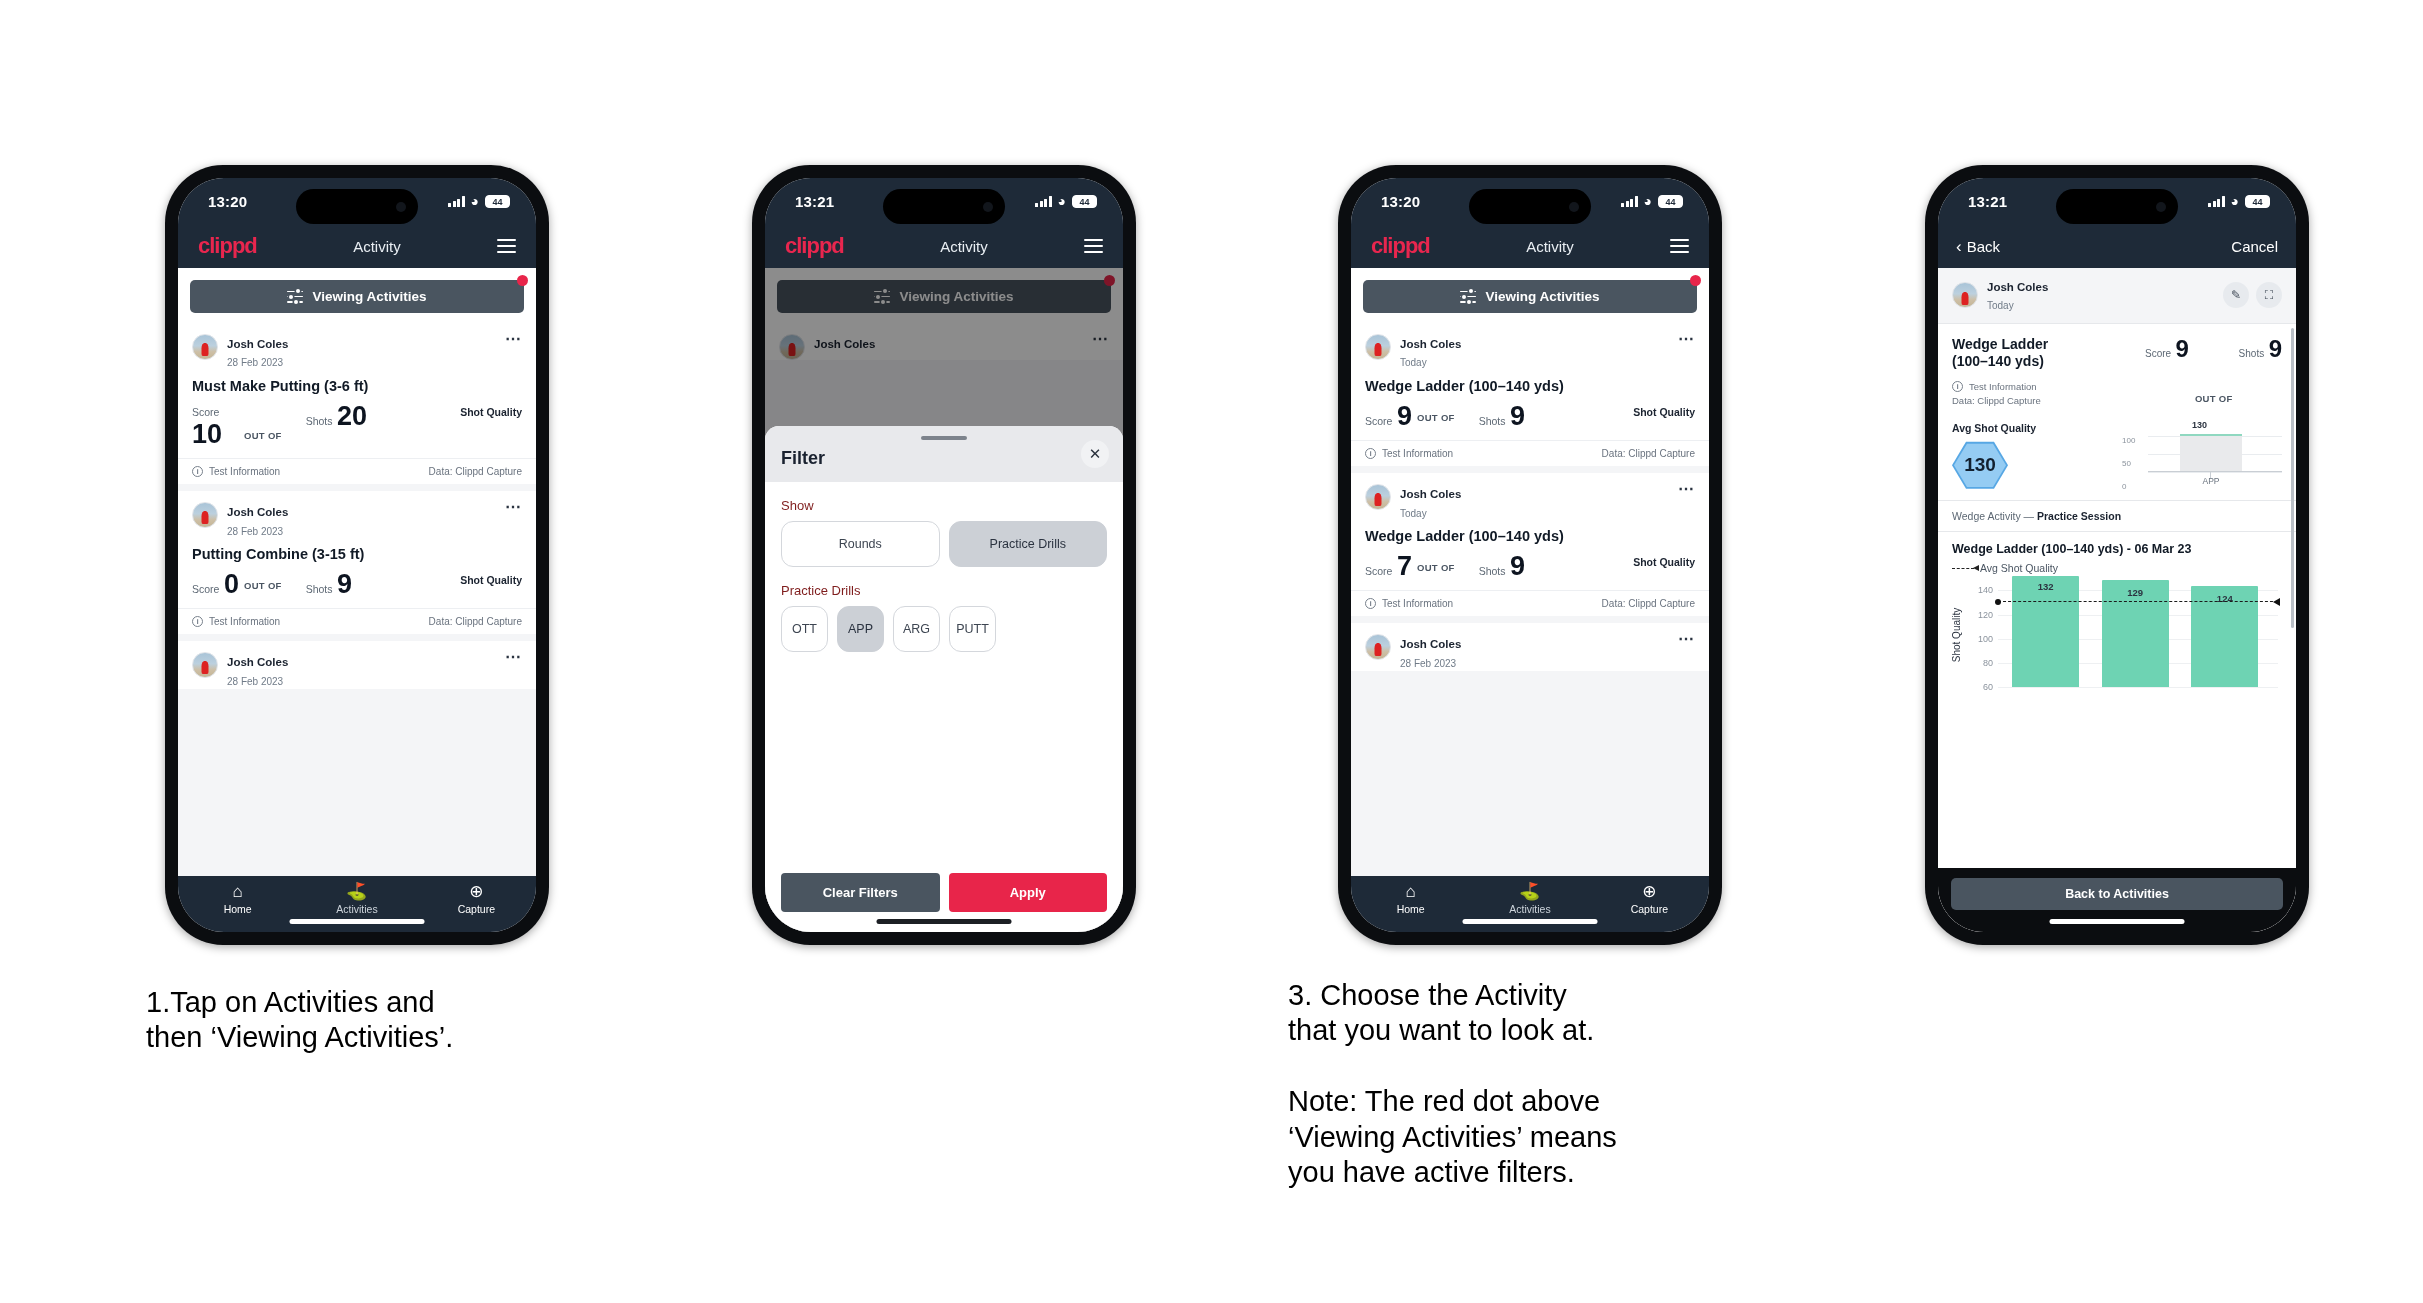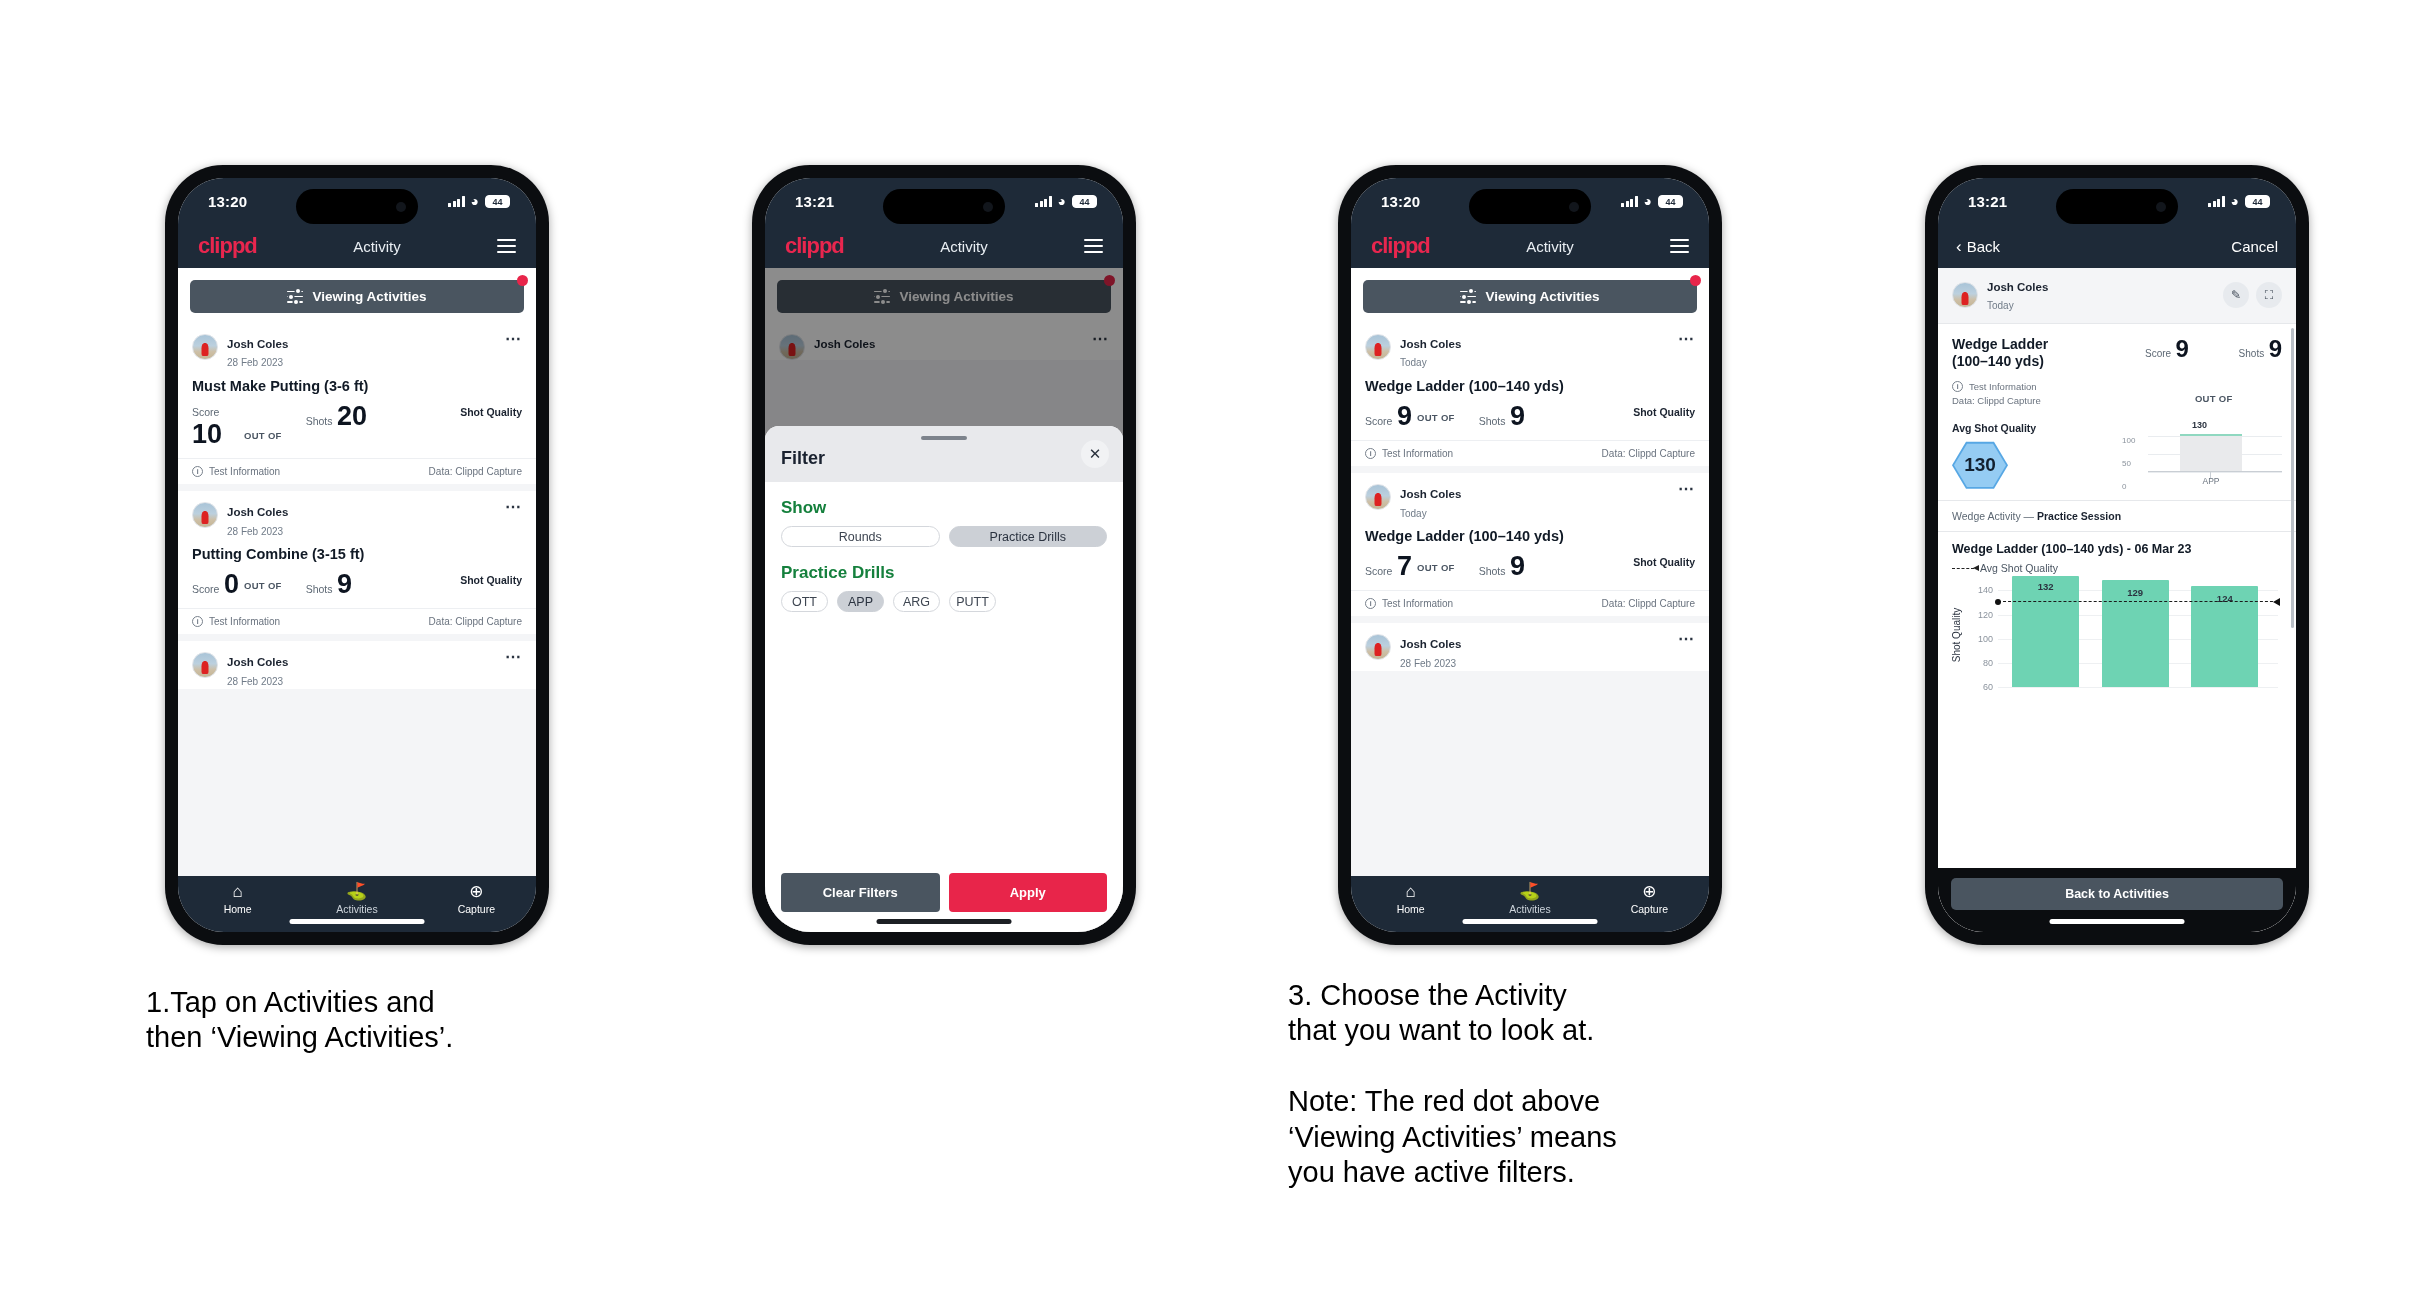--- a/index.html
+++ b/index.html
@@ -179,25 +179,25 @@
   .sheet-head { background: #e8e9ec; padding: 10px 16px 13px 16px; position: relative; }
   .grabber { width: 46px; height: 4px; border-radius: 3px; background: #7d838c; margin: 0 auto 8px auto; }
   .sheet-head h3 { font-size: 18px; color: #1a2230; font-weight: bold; }
   .closebtn {
     position: absolute; right: 14px; top: 14px;
     width: 28px; height: 28px; border-radius: 50%;
     background: #f1f2f4; color: #2a323d; font-size: 15px;
     display: flex; align-items: center; justify-content: center;
   }
   .sheet-body { padding: 16px 16px 0 16px; flex: 1 1 auto; }
-  .grp-label { font-size: 17px; font-weight: bold; color: #15803d; margin-bottom: 8px; }
+  .grp-label { font-size: 13px; font-weight: normal; color: #7f1d1d; margin-bottom: 8px; }
   .chip-row { display: flex; gap: 9px; margin-bottom: 16px; }
   .chip {
     border: 1px solid #d4d7dc; border-radius: 12px;
-    height: 21px; display: flex; align-items: center; justify-content: center;
+    height: 46px; display: flex; align-items: center; justify-content: center;
     font-size: 12.5px; color: #3d4551; background: #fff; flex: 1;
   }
   .chip.sel { background: #ccd0d6; border-color: #ccd0d6; color: #2b3340; }
   .chip.sm { flex: 0 0 47px; }
   .sheet-foot { display: flex; gap: 9px; padding: 14px 16px 20px 16px; }
   .btn { flex: 1; height: 39px; border-radius: 4px; display:flex; align-items:center; justify-content:center;
          font-size: 13px; font-weight: bold; color: #fff; }
   .btn.clear { background: #4a5560; }
   .btn.apply { background: #e8254a; }
 

